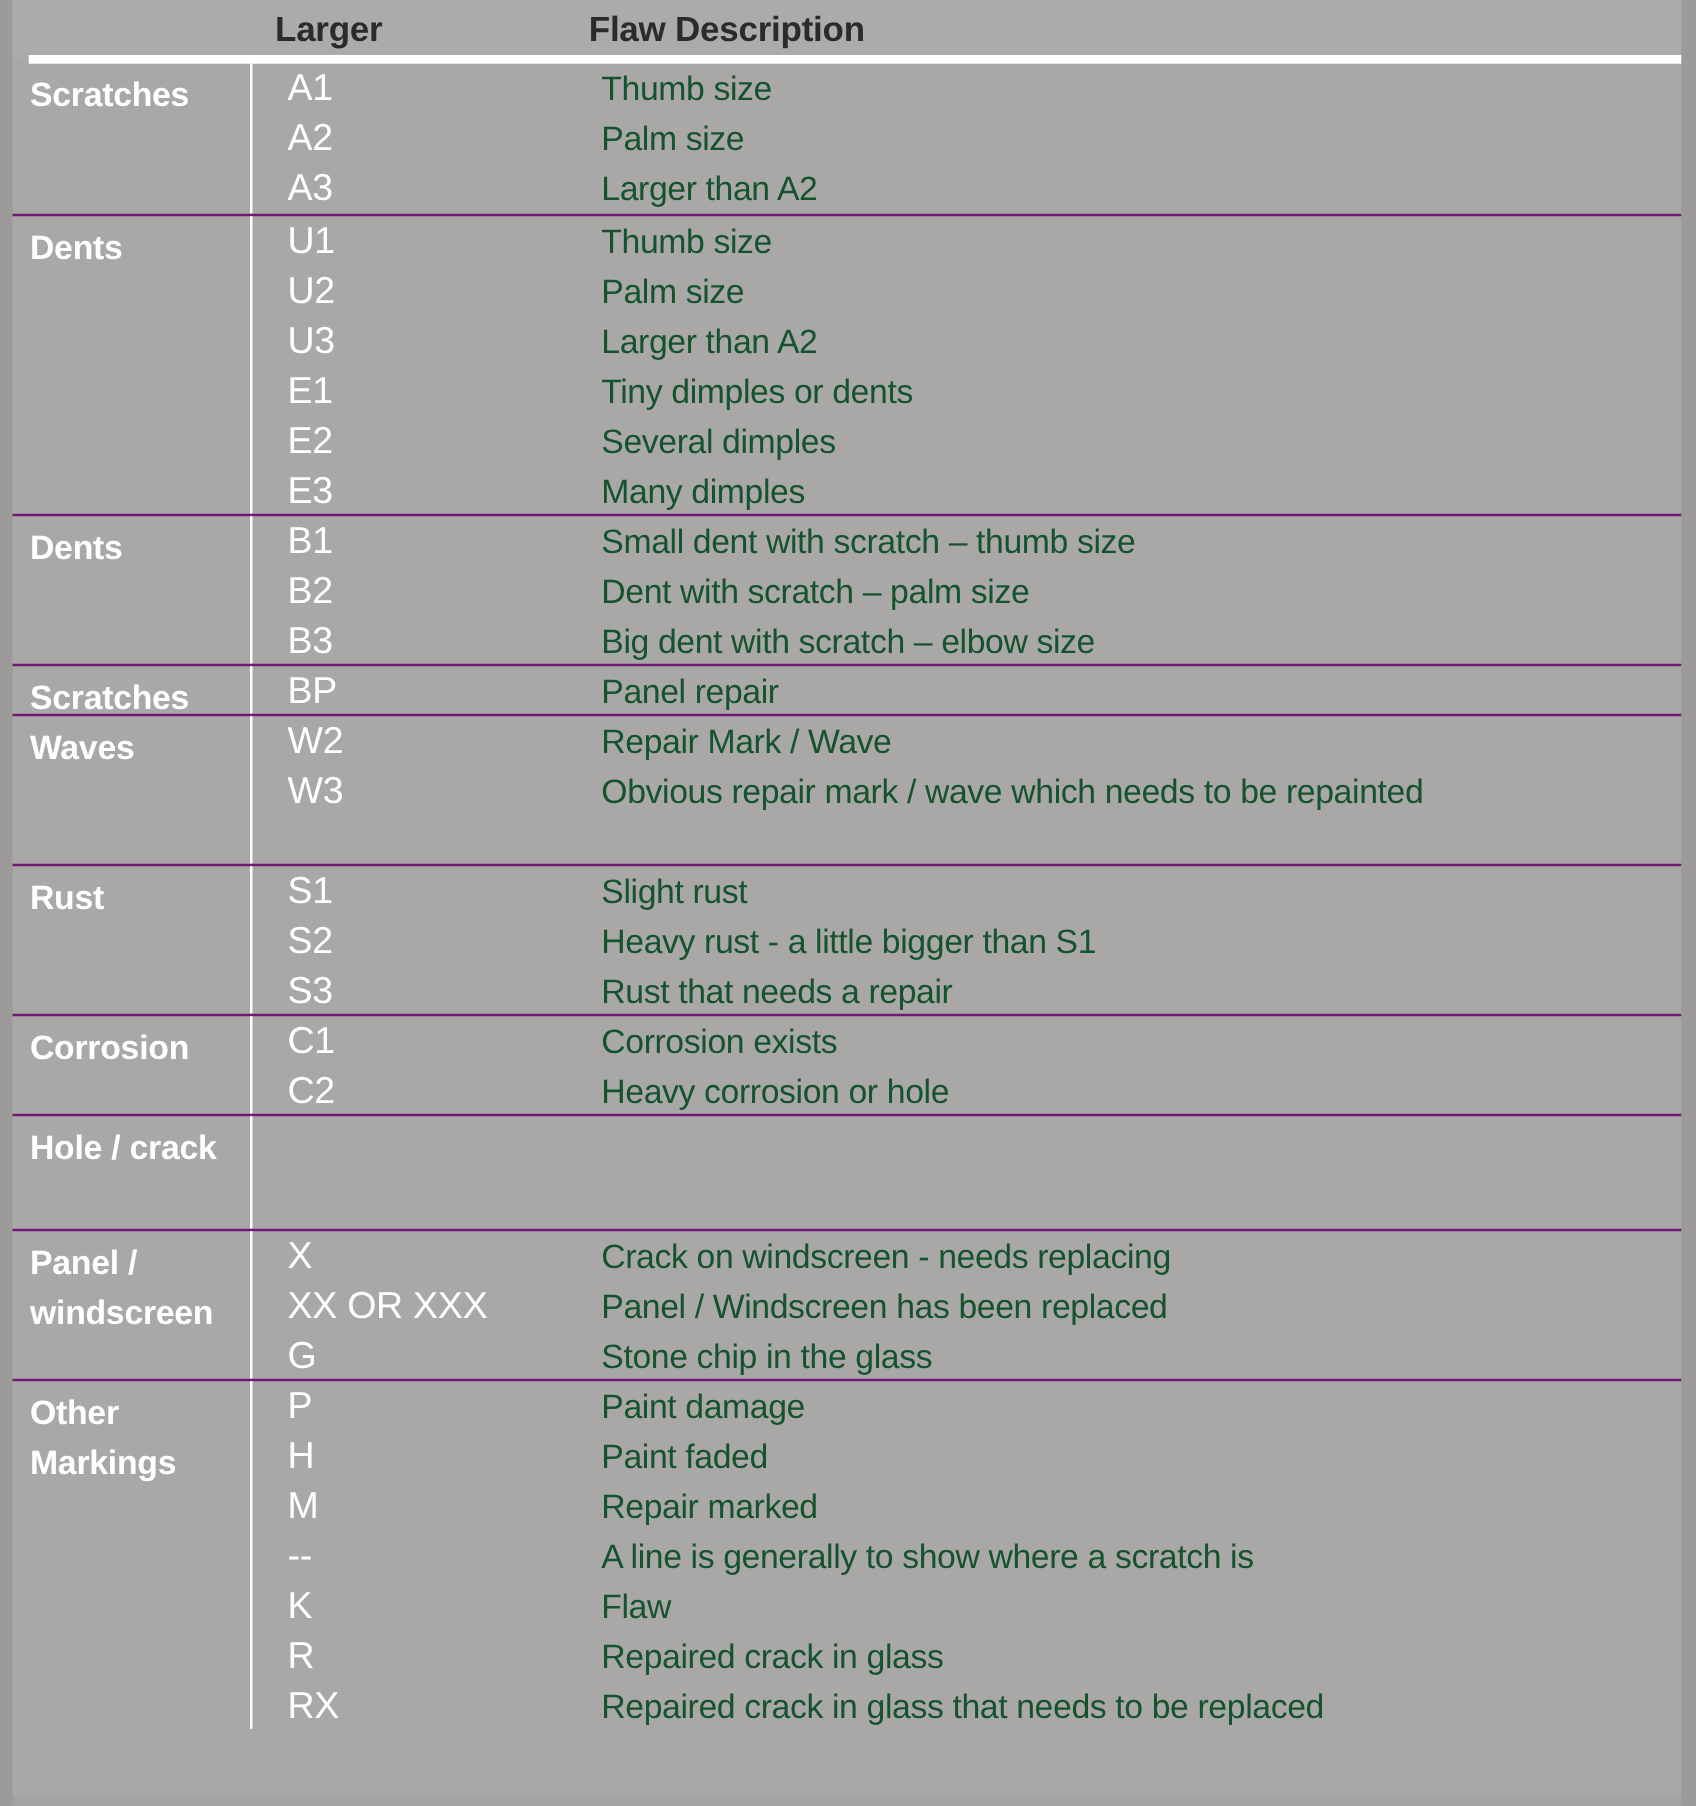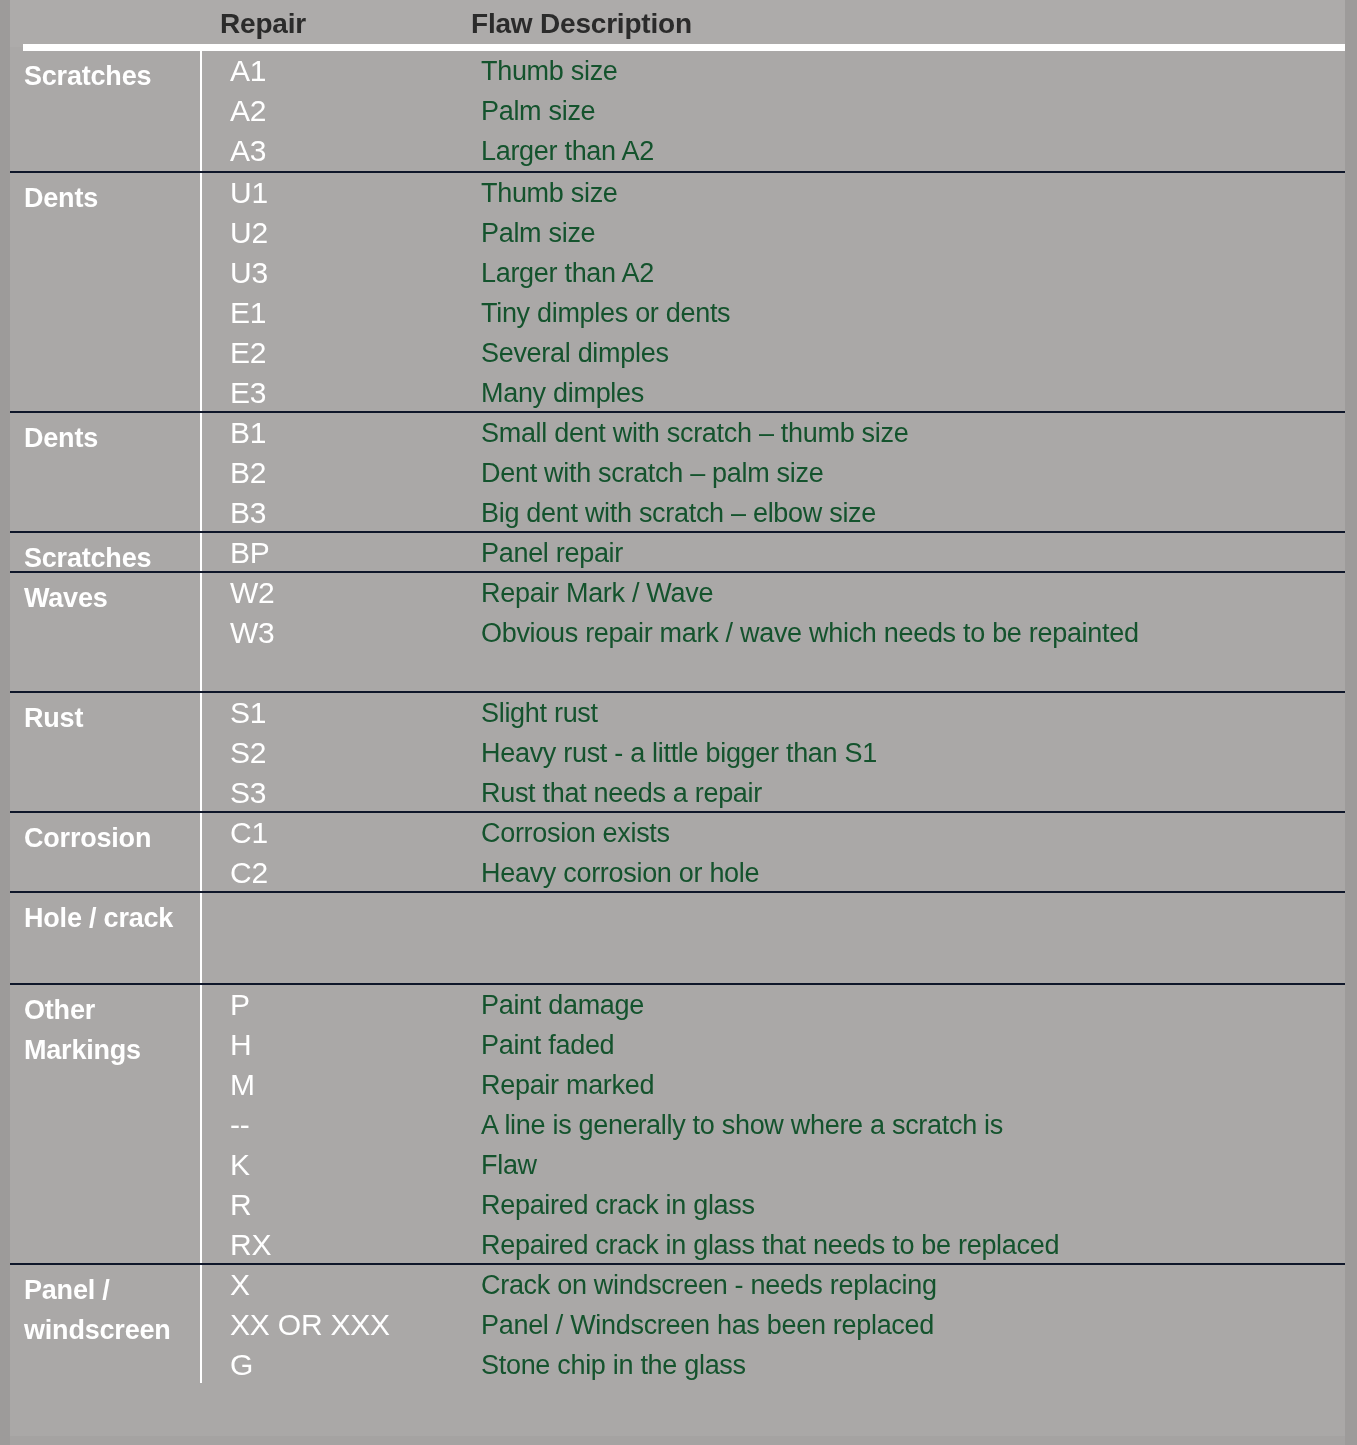--- a/index.html
+++ b/index.html
@@ -73,21 +73,21 @@
     position: absolute;
     left: 0;
     top: 51px;
     width: 1335px;
     height: 1381px;
   }
 
   .section {
     position: relative;
     width: 1335px;
-    border-top: 2px solid #0f172a;
+    border-top: 2px solid #701a75;
     box-sizing: border-box;
   }
   .section:first-child { border-top: none; }
 
   .cat-cell {
     position: absolute;
     left: 14px;
     top: 0;
     width: 176px;
     padding-top: 5px;
@@ -151,21 +151,21 @@
     background: #a5a3a2;
   }
 </style>
 </head>
 <body>
 
 <div id="table-frame">
   <div id="flaw-table">
 
     <div id="header-row">
-      <div class="hdr-cell" id="hdr-marking">Repair</div>
+      <div class="hdr-cell" id="hdr-marking">Larger</div>
       <div class="hdr-cell" id="hdr-flaw">Flaw Description</div>
     </div>
     <div id="header-rule"></div>
 
     <div id="body-area">
         <div class="section" style="height: 120px;">
           <div class="cat-cell">Scratches</div>
           <div class="vdiv"></div>
           <div class="rows">
             <div class="row">
@@ -283,20 +283,38 @@
             <div class="row">
               <span class="mark">C2</span>
               <span class="desc">Heavy corrosion or hole</span>
             </div>
           </div>
         </div>
         <div class="section" style="height: 92px;">
           <div class="cat-cell">Hole / crack</div>
           <div class="vdiv"></div>
         </div>
+        <div class="section" style="height: 120px;">
+          <div class="cat-cell">Panel / windscreen</div>
+          <div class="vdiv"></div>
+          <div class="rows">
+            <div class="row">
+              <span class="mark">X</span>
+              <span class="desc">Crack on windscreen - needs replacing</span>
+            </div>
+            <div class="row">
+              <span class="mark">XX OR XXX</span>
+              <span class="desc">Panel / Windscreen has been replaced</span>
+            </div>
+            <div class="row">
+              <span class="mark">G</span>
+              <span class="desc">Stone chip in the glass</span>
+            </div>
+          </div>
+        </div>
         <div class="section" style="height: 280px;">
           <div class="cat-cell">Other Markings</div>
           <div class="vdiv"></div>
           <div class="rows">
             <div class="row">
               <span class="mark">P</span>
               <span class="desc">Paint damage</span>
             </div>
             <div class="row">
               <span class="mark">H</span>
@@ -314,38 +332,20 @@
               <span class="mark">K</span>
               <span class="desc">Flaw</span>
             </div>
             <div class="row">
               <span class="mark">R</span>
               <span class="desc">Repaired crack in glass</span>
             </div>
             <div class="row">
               <span class="mark">RX</span>
               <span class="desc">Repaired crack in glass that needs to be replaced</span>
-            </div>
-          </div>
-        </div>
-        <div class="section" style="height: 120px;">
-          <div class="cat-cell">Panel / windscreen</div>
-          <div class="vdiv"></div>
-          <div class="rows">
-            <div class="row">
-              <span class="mark">X</span>
-              <span class="desc">Crack on windscreen - needs replacing</span>
-            </div>
-            <div class="row">
-              <span class="mark">XX OR XXX</span>
-              <span class="desc">Panel / Windscreen has been replaced</span>
-            </div>
-            <div class="row">
-              <span class="mark">G</span>
-              <span class="desc">Stone chip in the glass</span>
             </div>
           </div>
         </div>
       </div>
 
   </div>
   <div id="bottom-edge"></div>
 </div>
 
 </body></html>

